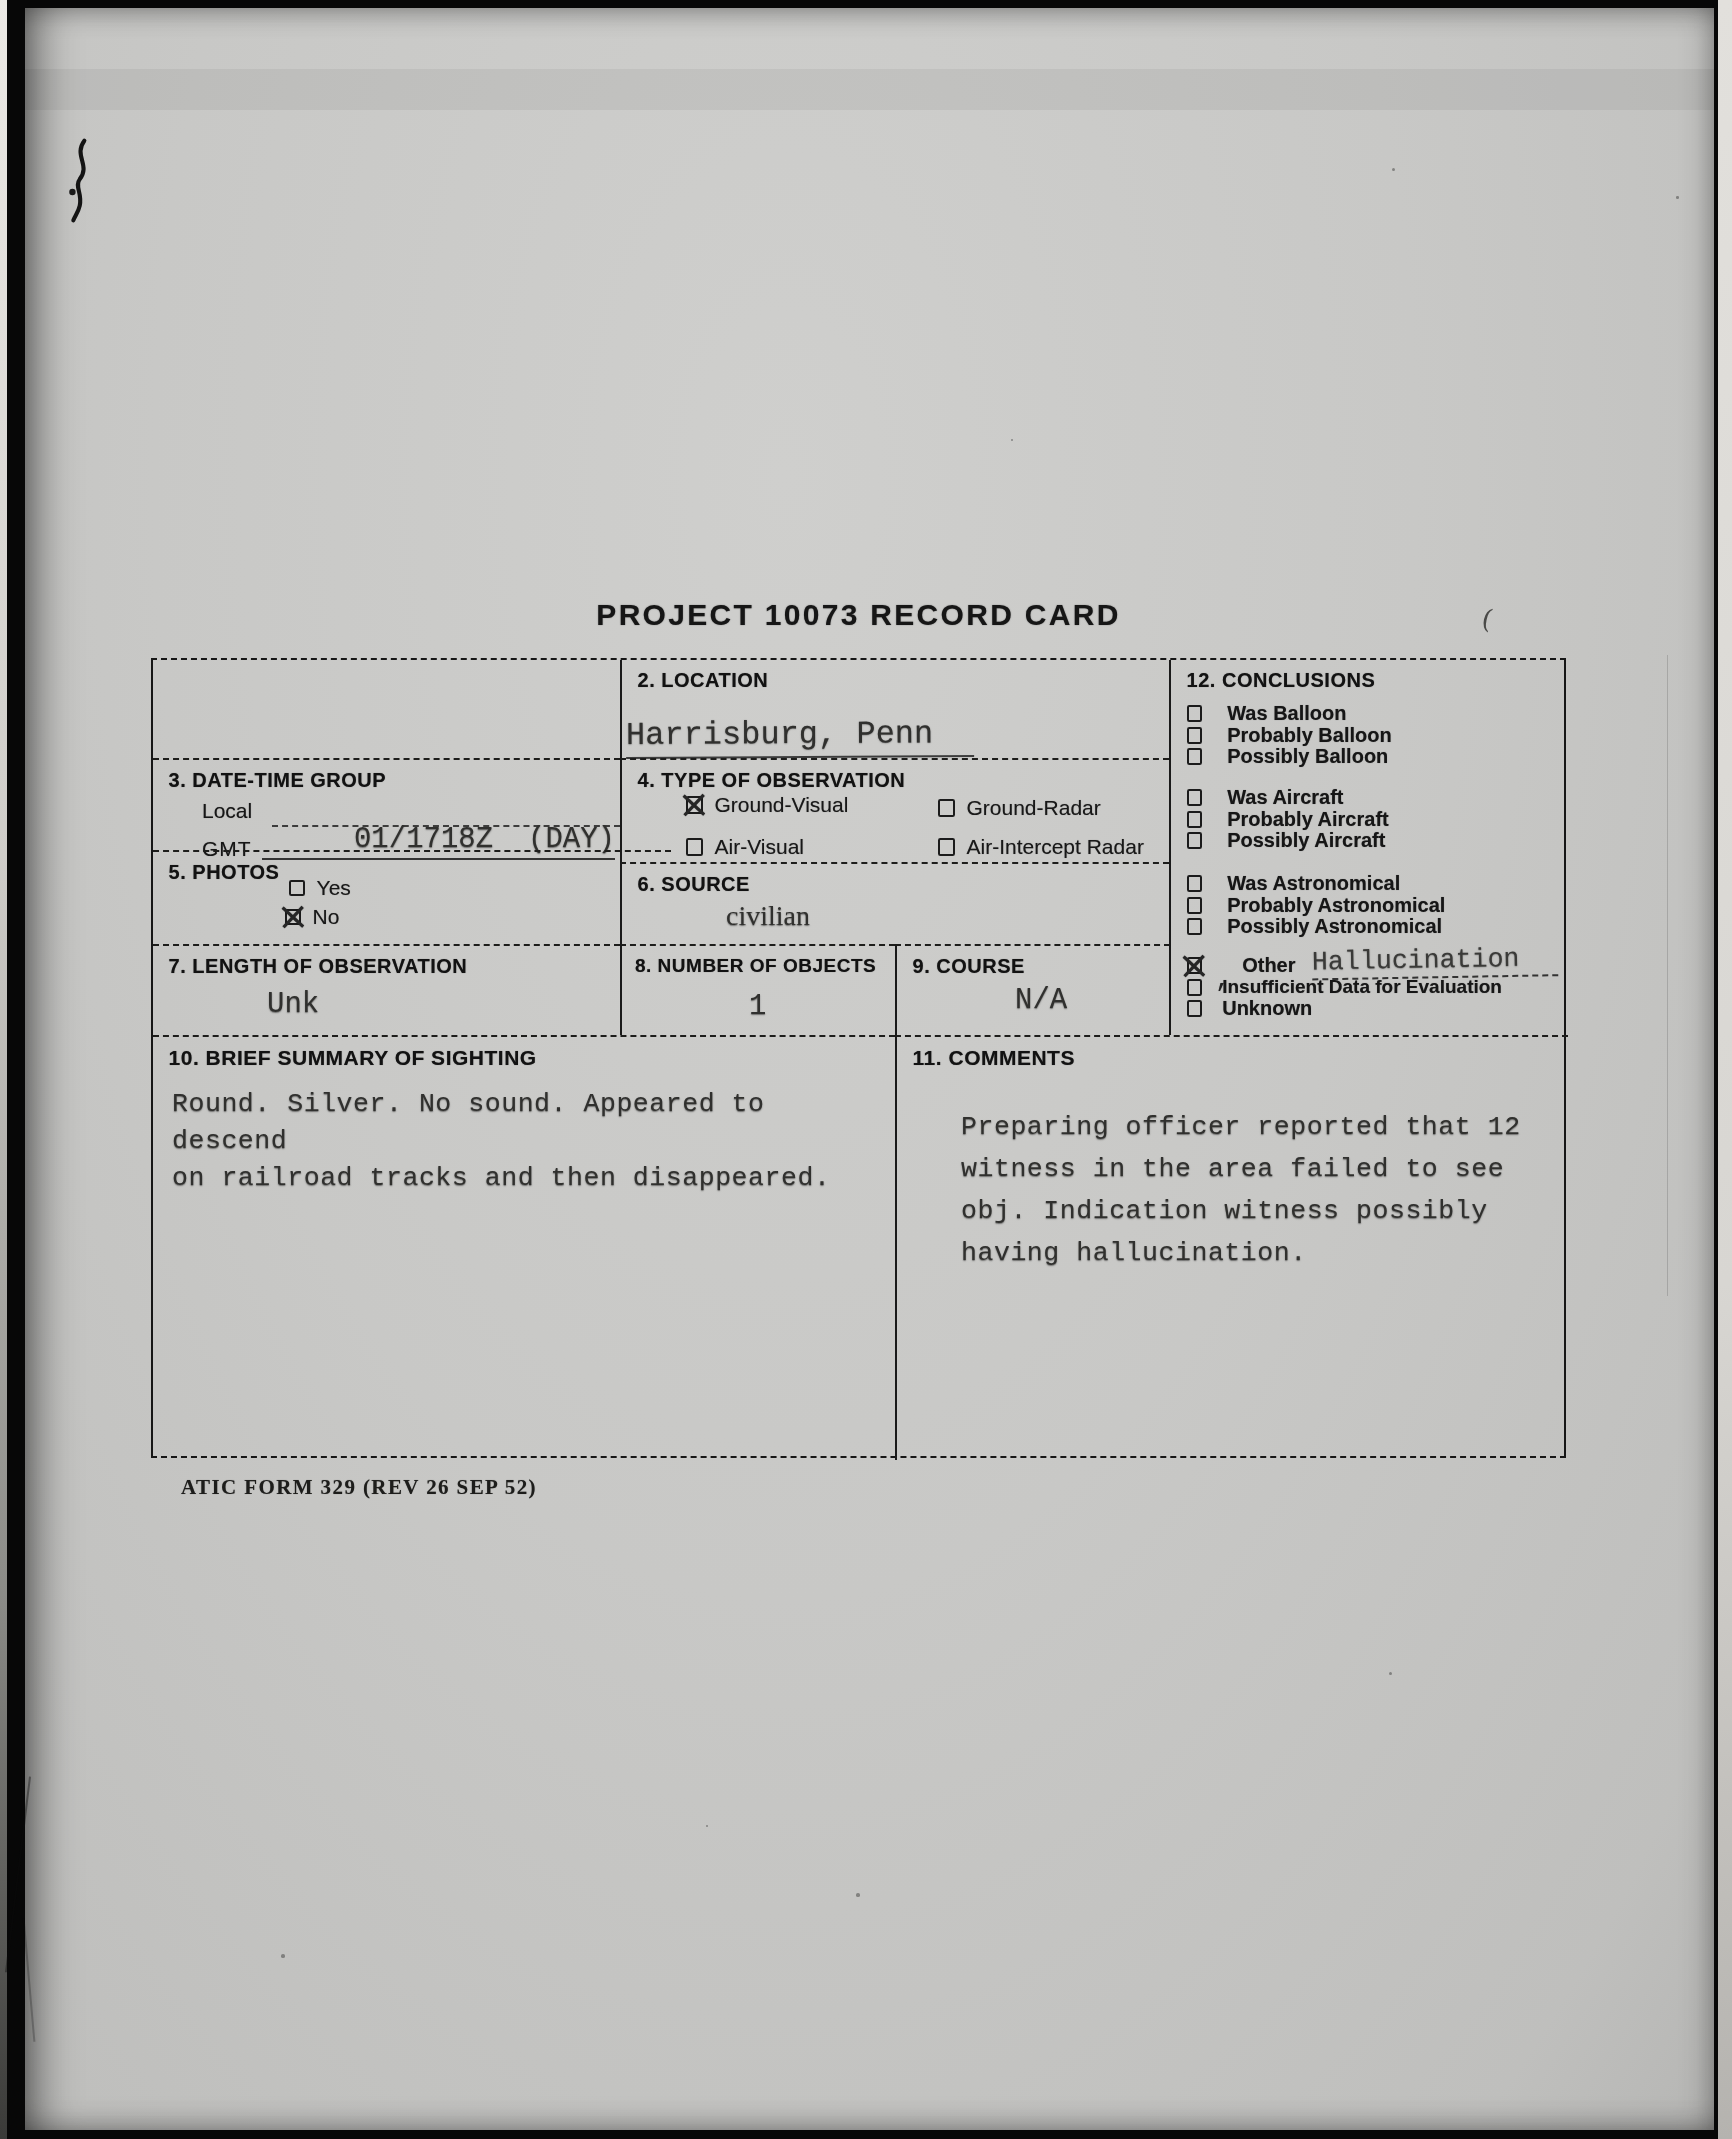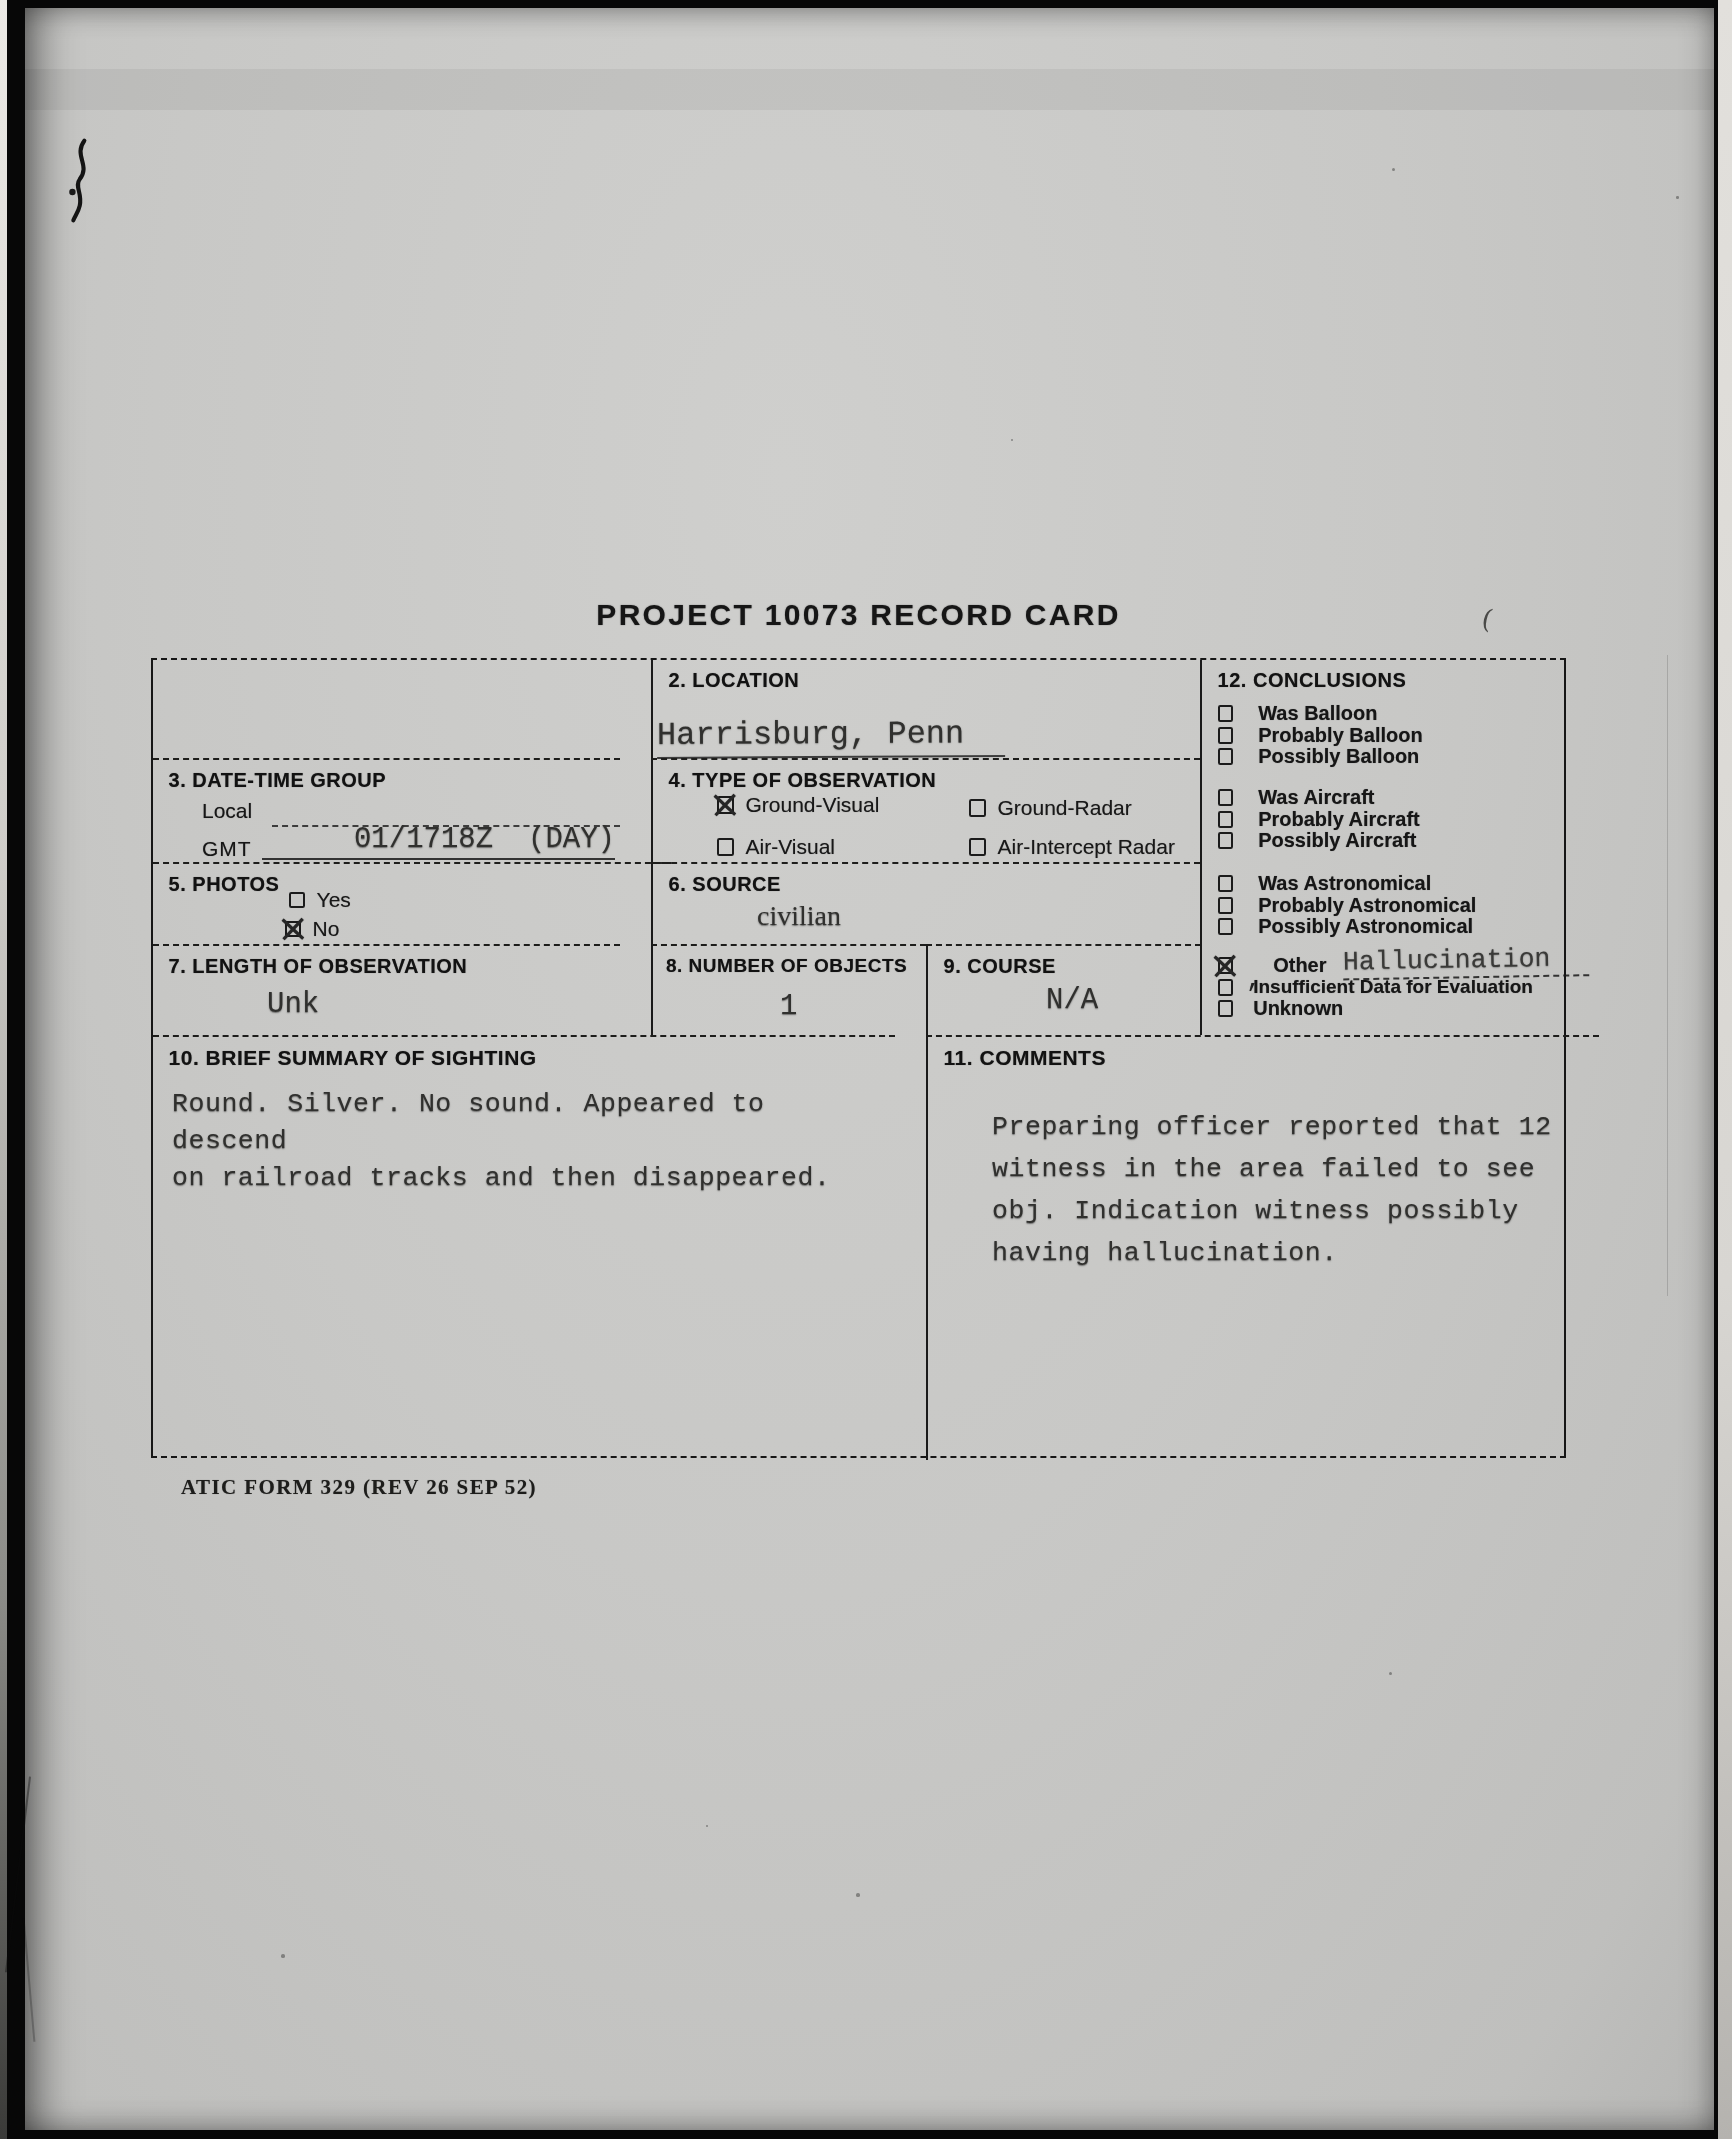--- a/index.html
+++ b/index.html
@@ -12,28 +12,28 @@
                inset 0 16px 27.5px -13.7px rgba(0,0,0,.25), inset 0 -18.3px 32px -18.3px rgba(0,0,0,.30);}
   .band{position:absolute;left:25px;top:69px;width:1689px;height:41px;background:rgba(0,0,0,.05);}
 
   .title{position:absolute;left:151px;top:598px;width:1415px;text-align:center;
     font:700 30px "Liberation Sans",sans-serif;letter-spacing:2.3px;color:#161616;
     text-shadow:0 0 1.4px rgba(10,10,10,.45);}
 
   .form{position:absolute;left:151px;top:658px;width:1415px;height:800px;box-sizing:border-box;
     border:2.7px #161616;border-style:dashed solid dashed solid;}
   .cell{position:absolute;box-sizing:border-box;}
-  .bl{border-left:2.7px solid #1a1a1a;margin-left:31px;}
+  .bl{border-left:2.7px solid #1a1a1a;}
   .bt{border-top:2.7px dashed #1d1d1b;}
 
   .c-date{left:0;top:0;width:467px;height:98px;}
   .c-loc{left:467px;top:0;width:549px;height:98px;}
   .c-dtg{left:0;top:98px;width:467px;height:104px;text-align:right;}
   .c-type{left:467px;top:98px;width:549px;height:104px;}
-  .c-photos{left:0;top:202px;width:518px;height:82px;}
+  .c-photos{left:0;top:190px;width:518px;height:82px;}
   .c-source{left:467px;top:202px;width:549px;height:82px;}
   .c-length{left:0;top:284px;width:467px;height:91px;}
   .c-number{left:467px;top:284px;width:275px;height:91px;}
   .c-course{left:742px;top:284px;width:275px;height:91px;}
   .c-summary{left:0;top:375px;width:742px;height:425px;}
   .c-comments{left:742px;top:375px;width:673px;height:425px;}
   .c-concl{left:1016px;top:0;width:398px;height:375px;}
 
   .flabel{position:absolute;left:15.6px;top:9.2px;font:700 20px "Liberation Sans",sans-serif;
     letter-spacing:0.5px;color:#121212;text-shadow:0 0 0.9px rgba(5,5,5,.5);white-space:nowrap;}

